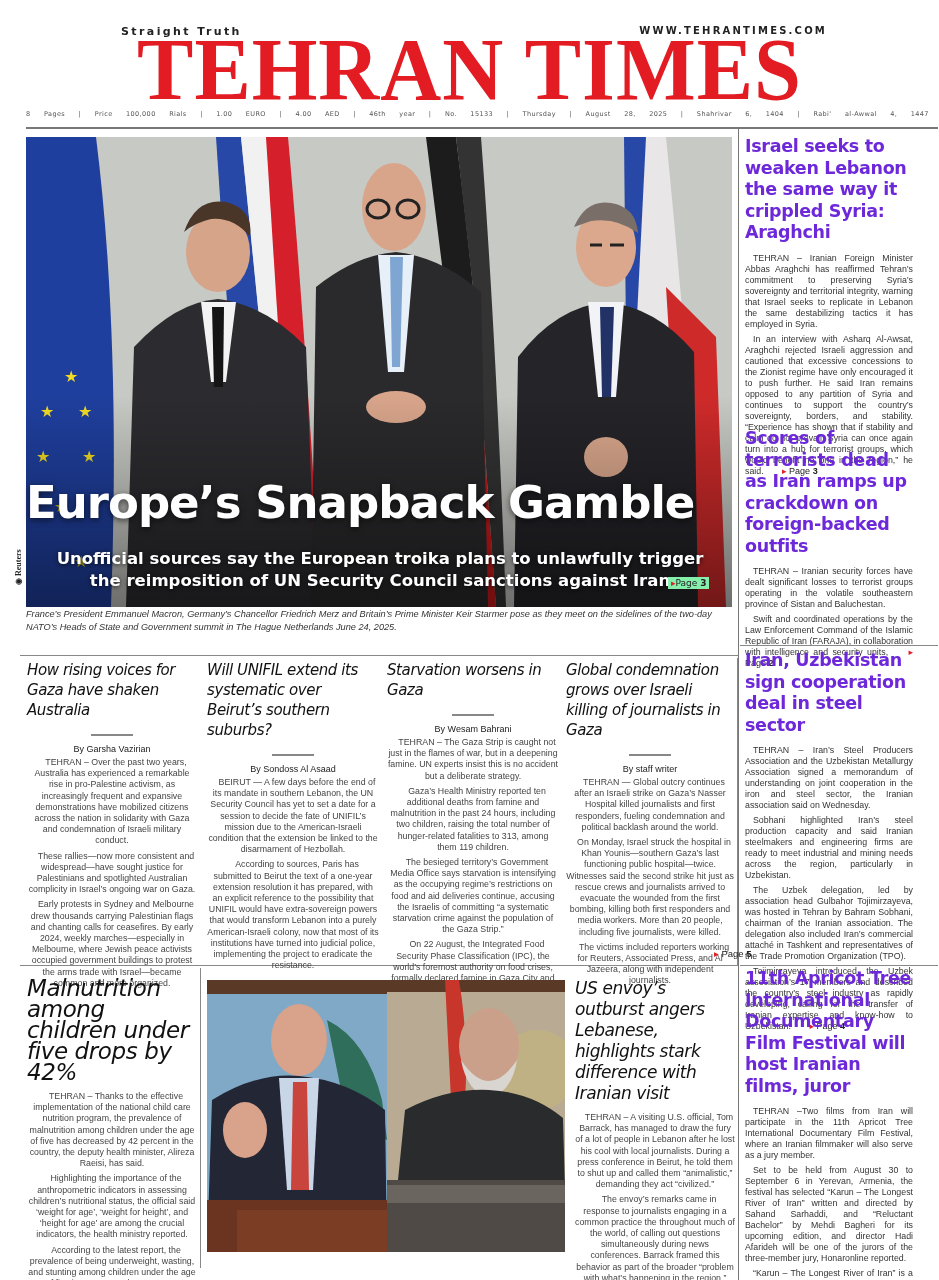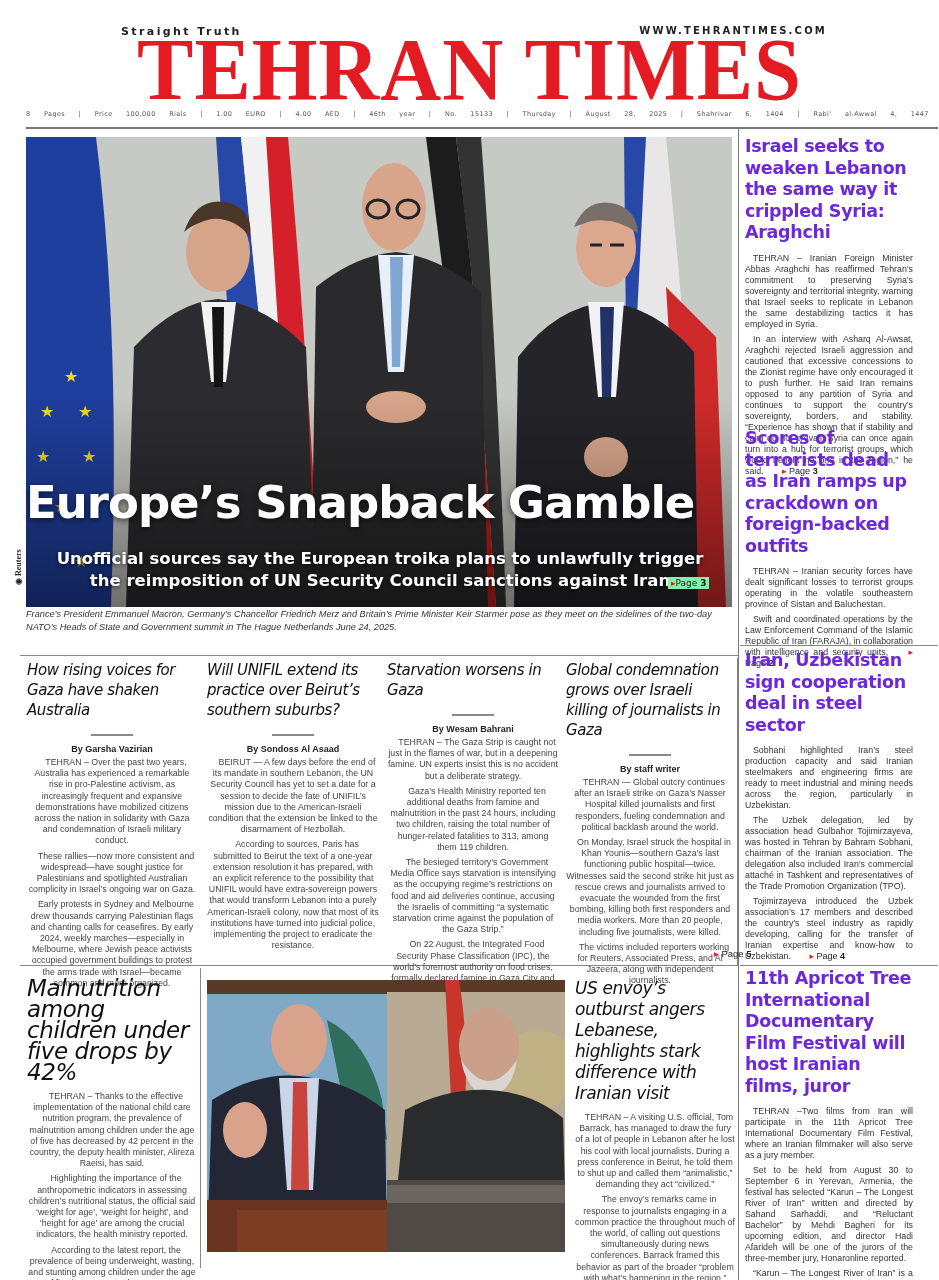--- a/index.html
+++ b/index.html
@@ -29,21 +29,21 @@
 
   
   .rcol { position: absolute; left: 745px; width: 168px; }
   .rcol h2 { font-family: "DejaVu Sans", sans-serif; font-weight: bold; font-size: 17.5px; line-height: 21.5px; color: #6d28d9; letter-spacing: -0.3px; margin-bottom: 9px; }
   .rcol p { font-family: "Liberation Sans", sans-serif; font-size: 8.8px; line-height: 11px; color: #333; text-align: justify; text-indent: 8px; margin-bottom: 4px; }
 
   
   .story { position: absolute; }
   .story h3 { font-family: "DejaVu Sans", sans-serif; font-style: italic; font-weight: normal; font-size: 15px; line-height: 20px; color: #111; letter-spacing: -0.4px; }
   .story .bar { width: 42px; height: 2px; background: #888; margin: 14px auto 8px; }
-  .story .byline { text-align: center; font-family: "Liberation Sans", sans-serif; font-weight: bold; font-size: 9px; color: #222; margin-bottom: 3px; }
+  .story .byline { text-align: center; font-family: "Liberation Sans", sans-serif; font-weight: normal; font-size: 9px; color: #222; margin-bottom: 3px; }
   .story p { font-family: "Liberation Sans", sans-serif; font-size: 8.8px; line-height: 11.2px; color: #444; text-indent: 8px; margin-bottom: 4px; text-align: center; }
   .page-ref { font-family: Liberation Sans, sans-serif; font-size: 9px; color: #222; padding-left: 16px; }
   .page-ref b { font-weight: bold; }
   .page5 { position: absolute; top: 948px; left: 698px; font-size: 9.5px; }
 
   .photo2 { position: absolute; top: 980px; left: 207px; width: 358px; height: 272px; overflow: hidden; }
 </style>
 </head>
 <body>
 
@@ -160,21 +160,21 @@
 <div class="story" style="top:660px; left:27px; width:170px;">
   <h3>How rising voices for Gaza have shaken Australia</h3>
   <div class="bar"></div>
   <div class="byline">By Garsha Vazirian</div>
   <p>TEHRAN – Over the past two years, Australia has experienced a remarkable rise in pro-Palestine activism, as increasingly frequent and expansive demonstrations have mobilized citizens across the nation in solidarity with Gaza and condemnation of Israeli military conduct.</p>
   <p>These rallies—now more consistent and widespread—have sought justice for Palestinians and spotlighted Australian complicity in Israel’s ongoing war on Gaza.</p>
   <p>Early protests in Sydney and Melbourne drew thousands carrying Palestinian flags and chanting calls for ceasefires. By early 2024, weekly marches—especially in Melbourne, where Jewish peace activists occupied government buildings to protest the arms trade with Israel—became common and more organized.</p>
 </div>
 
 <div class="story" style="top:660px; left:207px; width:172px;">
-  <h3>Will UNIFIL extend its practice over Beirut’s southern suburbs?</h3>
+  <h3>Will UNIFIL extend its systematic over Beirut’s southern suburbs?</h3>
   <div class="bar"></div>
   <div class="byline">By Sondoss Al Asaad</div>
   <p>BEIRUT — A few days before the end of its mandate in southern Lebanon, the UN Security Council has yet to set a date for a session to decide the fate of UNIFIL’s mission due to the American-Israeli condition that the extension be linked to the disarmament of Hezbollah.</p>
   <p>According to sources, Paris has submitted to Beirut the text of a one-year extension resolution it has prepared, with an explicit reference to the possibility that UNIFIL would have extra-sovereign powers that would transform Lebanon into a purely American-Israeli colony, now that most of its institutions have turned into judicial police, implementing the project to eradicate the resistance.</p>
 </div>
 
 <div class="story" style="top:660px; left:387px; width:172px;">
   <h3>Starvation worsens in Gaza</h3>
   <div class="bar"></div>
   <div class="byline">By Wesam Bahrani</div>
@@ -242,20 +242,21 @@
 <div class="rcol" style="top:428px;">
   <h2>Scores of terrorists dead as Iran ramps up crackdown on foreign-backed outfits</h2>
   <p>TEHRAN – Iranian security forces have dealt significant losses to terrorist groups operating in the volatile southeastern province of Sistan and Baluchestan.</p>
   <p><span>Swift and coordinated operations by the Law Enforcement Command of the Islamic Republic of Iran (FARAJA), in collaboration with intelligence and security units,</span> <span class="page-ref"><span class="tri">▸</span> <span>Page</span> <b>2</b></span></p>
 </div>
 
 <div class="hrule" style="top:645px; left:740px; width:198px;"></div>
 
 <div class="rcol" style="top:650px;">
   <h2>Iran, Uzbekistan sign cooperation deal in steel sector</h2>
+  <p>TEHRAN – Iran’s Steel Producers Association and the Uzbekistan Metallurgy Association signed a memorandum of understanding on joint cooperation in the iron and steel sector, the Iranian association said on Wednesday.</p>
   <p>Sobhani highlighted Iran’s steel production capacity and said Iranian steelmakers and engineering firms are ready to meet industrial and mining needs across the region, particularly in Uzbekistan.</p>
   <p>The Uzbek delegation, led by association head Gulbahor Tojimirzayeva, was hosted in Tehran by Bahram Sobhani, chairman of the Iranian association. The delegation also included Iran’s commercial attaché in Tashkent and representatives of the Trade Promotion Organization (TPO).</p>
   <p><span>Tojimirzayeva introduced the Uzbek association’s 17 members and described the country’s steel industry as rapidly developing, calling for the transfer of Iranian expertise and know-how to Uzbekistan.</span> <span class="page-ref"><span class="tri">▸</span> <span>Page</span> <b>4</b></span></p>
 </div>
 
 <div class="hrule" style="top:965px; left:740px; width:198px;"></div>
 
 <div class="rcol" style="top:968px;">
   <h2>11th Apricot Tree International Documentary Film Festival will host Iranian films, juror</h2>
   <p>TEHRAN –Two films from Iran will participate in the 11th Apricot Tree International Documentary Film Festival, where an Iranian filmmaker will also serve as a jury member.</p>

